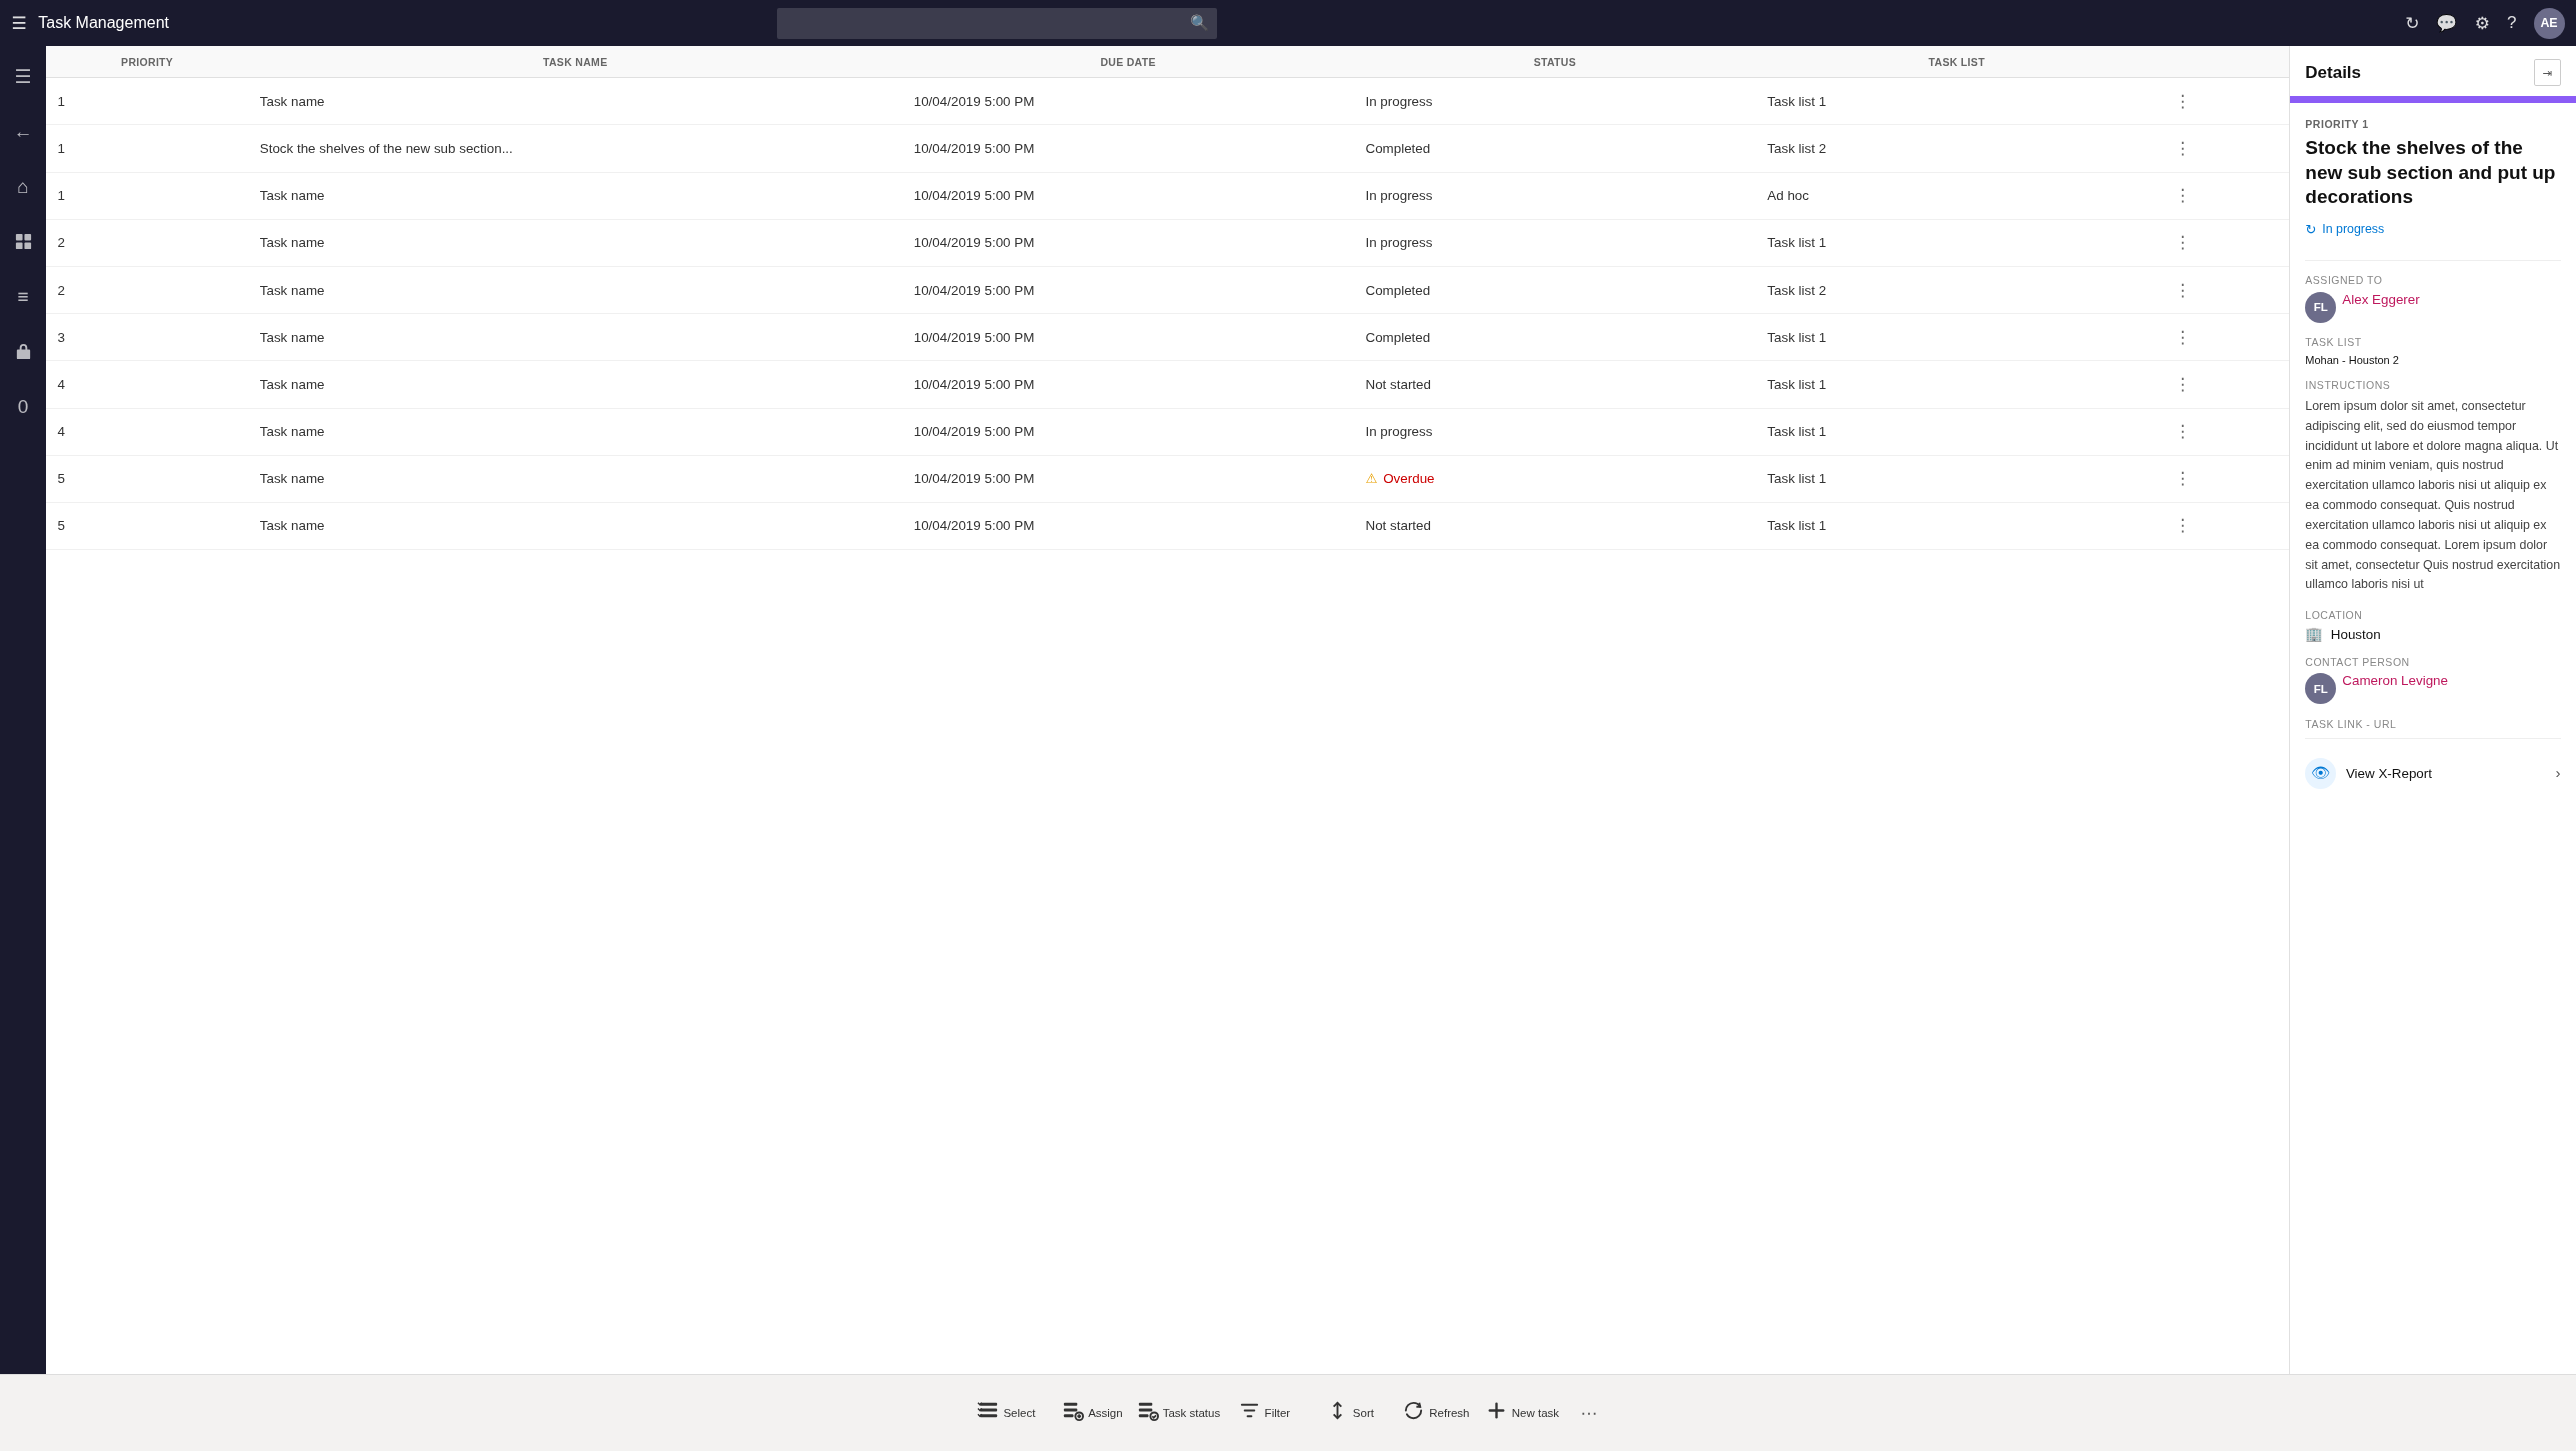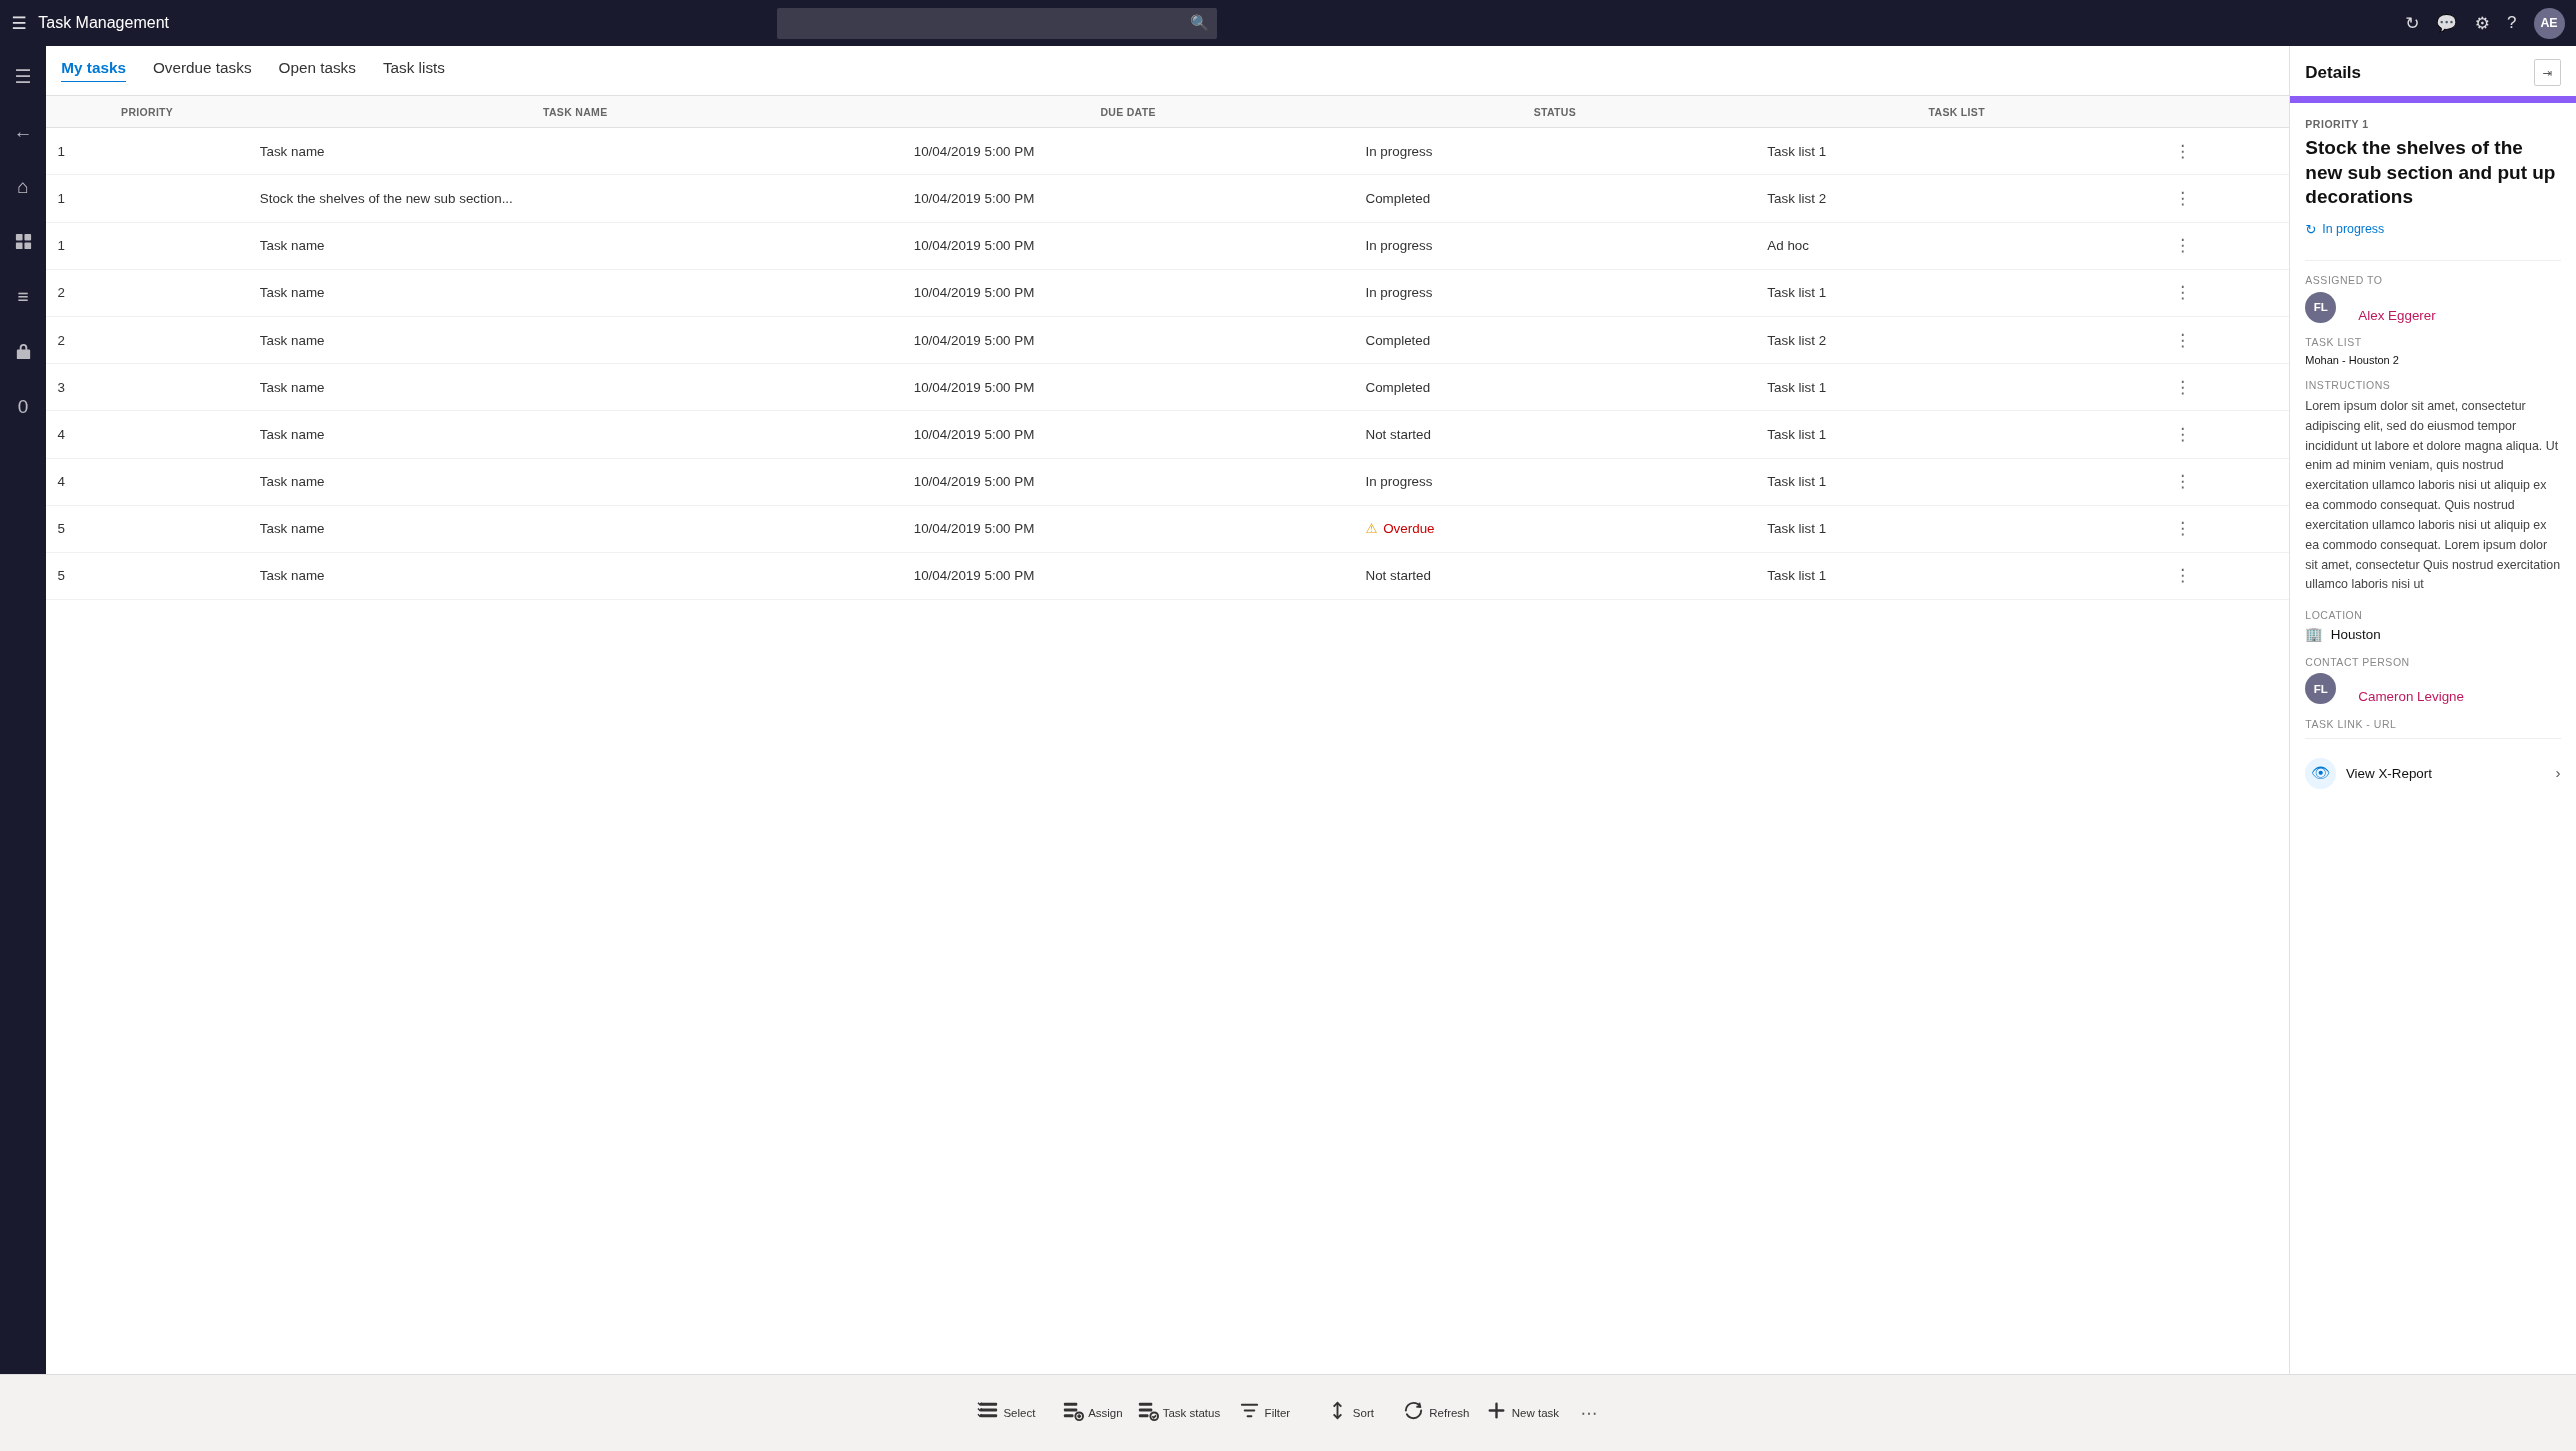--- a/index.html
+++ b/index.html
@@ -225,22 +225,22 @@
     .details-section-label {
       font-size: 10.5px;
       color: #888;
       text-transform: uppercase;
       letter-spacing: 0.05em;
       margin-bottom: 5.7px;
       margin-top: 13.4px;
     }
     .details-person {
       display: flex;
-      align-items: flex-end;
-      gap: 22px;
+      align-items: flex-start;
+      gap: 6px;
       margin-bottom: 3.8px;
     }
     .details-avatar {
       width: 31px; height: 31px; border-radius: 50%;
       background: #6c6c8a;
       display: flex; align-items: center; justify-content: center;
       font-size: 11.5px; font-weight: 600; color: white;
       flex-shrink: 0;
     }
     .details-person-name { font-size: 13.4px; color: #be185d; }
@@ -352,26 +352,20 @@
         <path d="M6 8V6a4 4 0 018 0v2h2a1 1 0 011 1v8a1 1 0 01-1 1H4a1 1 0 01-1-1V9a1 1 0 011-1h2zm2 0h4V6a2 2 0 00-4 0v2z"></path>
       </svg>
     </div>
     <div class="sidebar-icon badge-item">
       <span>0</span>
     </div>
   </div>
 
   <div class="content-panel">
 
-    <div class="tab-bar">
-      <div class="tab-item active">My tasks</div>
-      <div class="tab-item">Overdue tasks</div>
-      <div class="tab-item">Open tasks</div>
-      <div class="tab-item">Task lists</div>
-    </div>
 
     <div class="task-table-wrap">
       <table class="task-table">
         <thead>
           <tr>
             <th class="col-priority">PRIORITY</th>
             <th class="col-name">TASK NAME</th>
             <th class="col-date">DUE DATE</th>
             <th class="col-status">STATUS</th>
             <th class="col-tasklist">TASK LIST</th>

